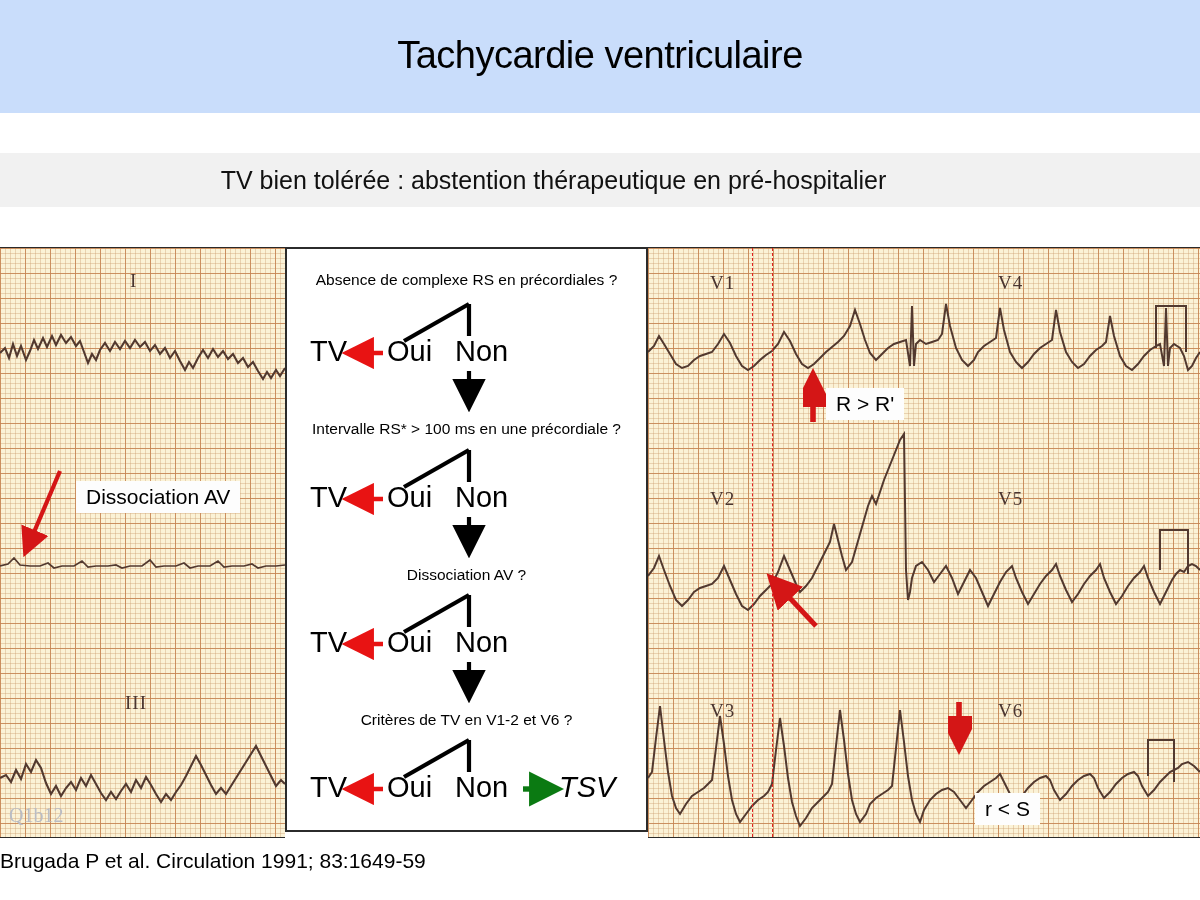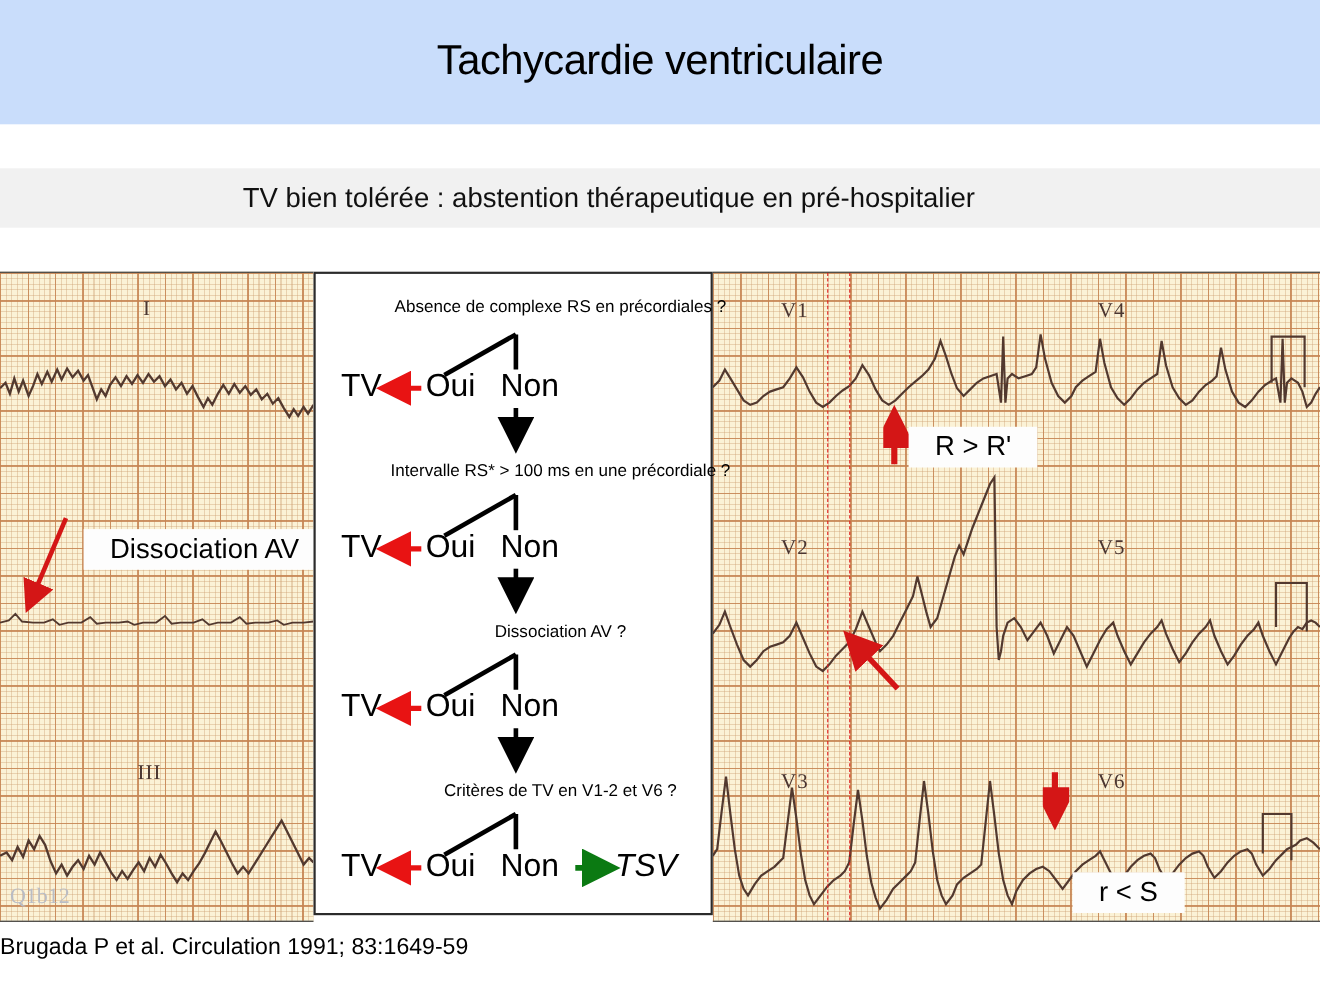--- a/index.html
+++ b/index.html
@@ -68,34 +68,34 @@
   .trace{position:absolute;left:0;top:0;}
 
   .caliper{
     position:absolute;top:0;height:589px;width:0;
     border-left:1.4px dashed #e02020;
   }
 
   
   .callout{
     position:absolute;background:#fdfdfd;
-    font-size:25px;color:#000;
-    padding:4px 24px;white-space:nowrap;
+    font-size:21px;color:#000;
+    padding:4px 10px;white-space:nowrap;
     line-height:1.15;
   }
 
   
   #flowchart{
     position:absolute;left:285px;top:0;width:363px;height:585px;
     background:#ffffff;border:2px solid #2b2b2b;
     box-sizing:border-box;
   }
   .fc-q{
     position:absolute;width:100%;text-align:center;
-    font-size:15.5px;color:#000;margin-left:43px;
+    font-size:15.5px;color:#000;
   }
   .fc-row{
     position:absolute;width:100%;height:40px;
     font-size:29px;color:#000;
   }
   .fc-tv{position:absolute;}
   .fc-oui{position:absolute;}
   .fc-non{position:absolute;}
   .fc-tsv{position:absolute;}
 

